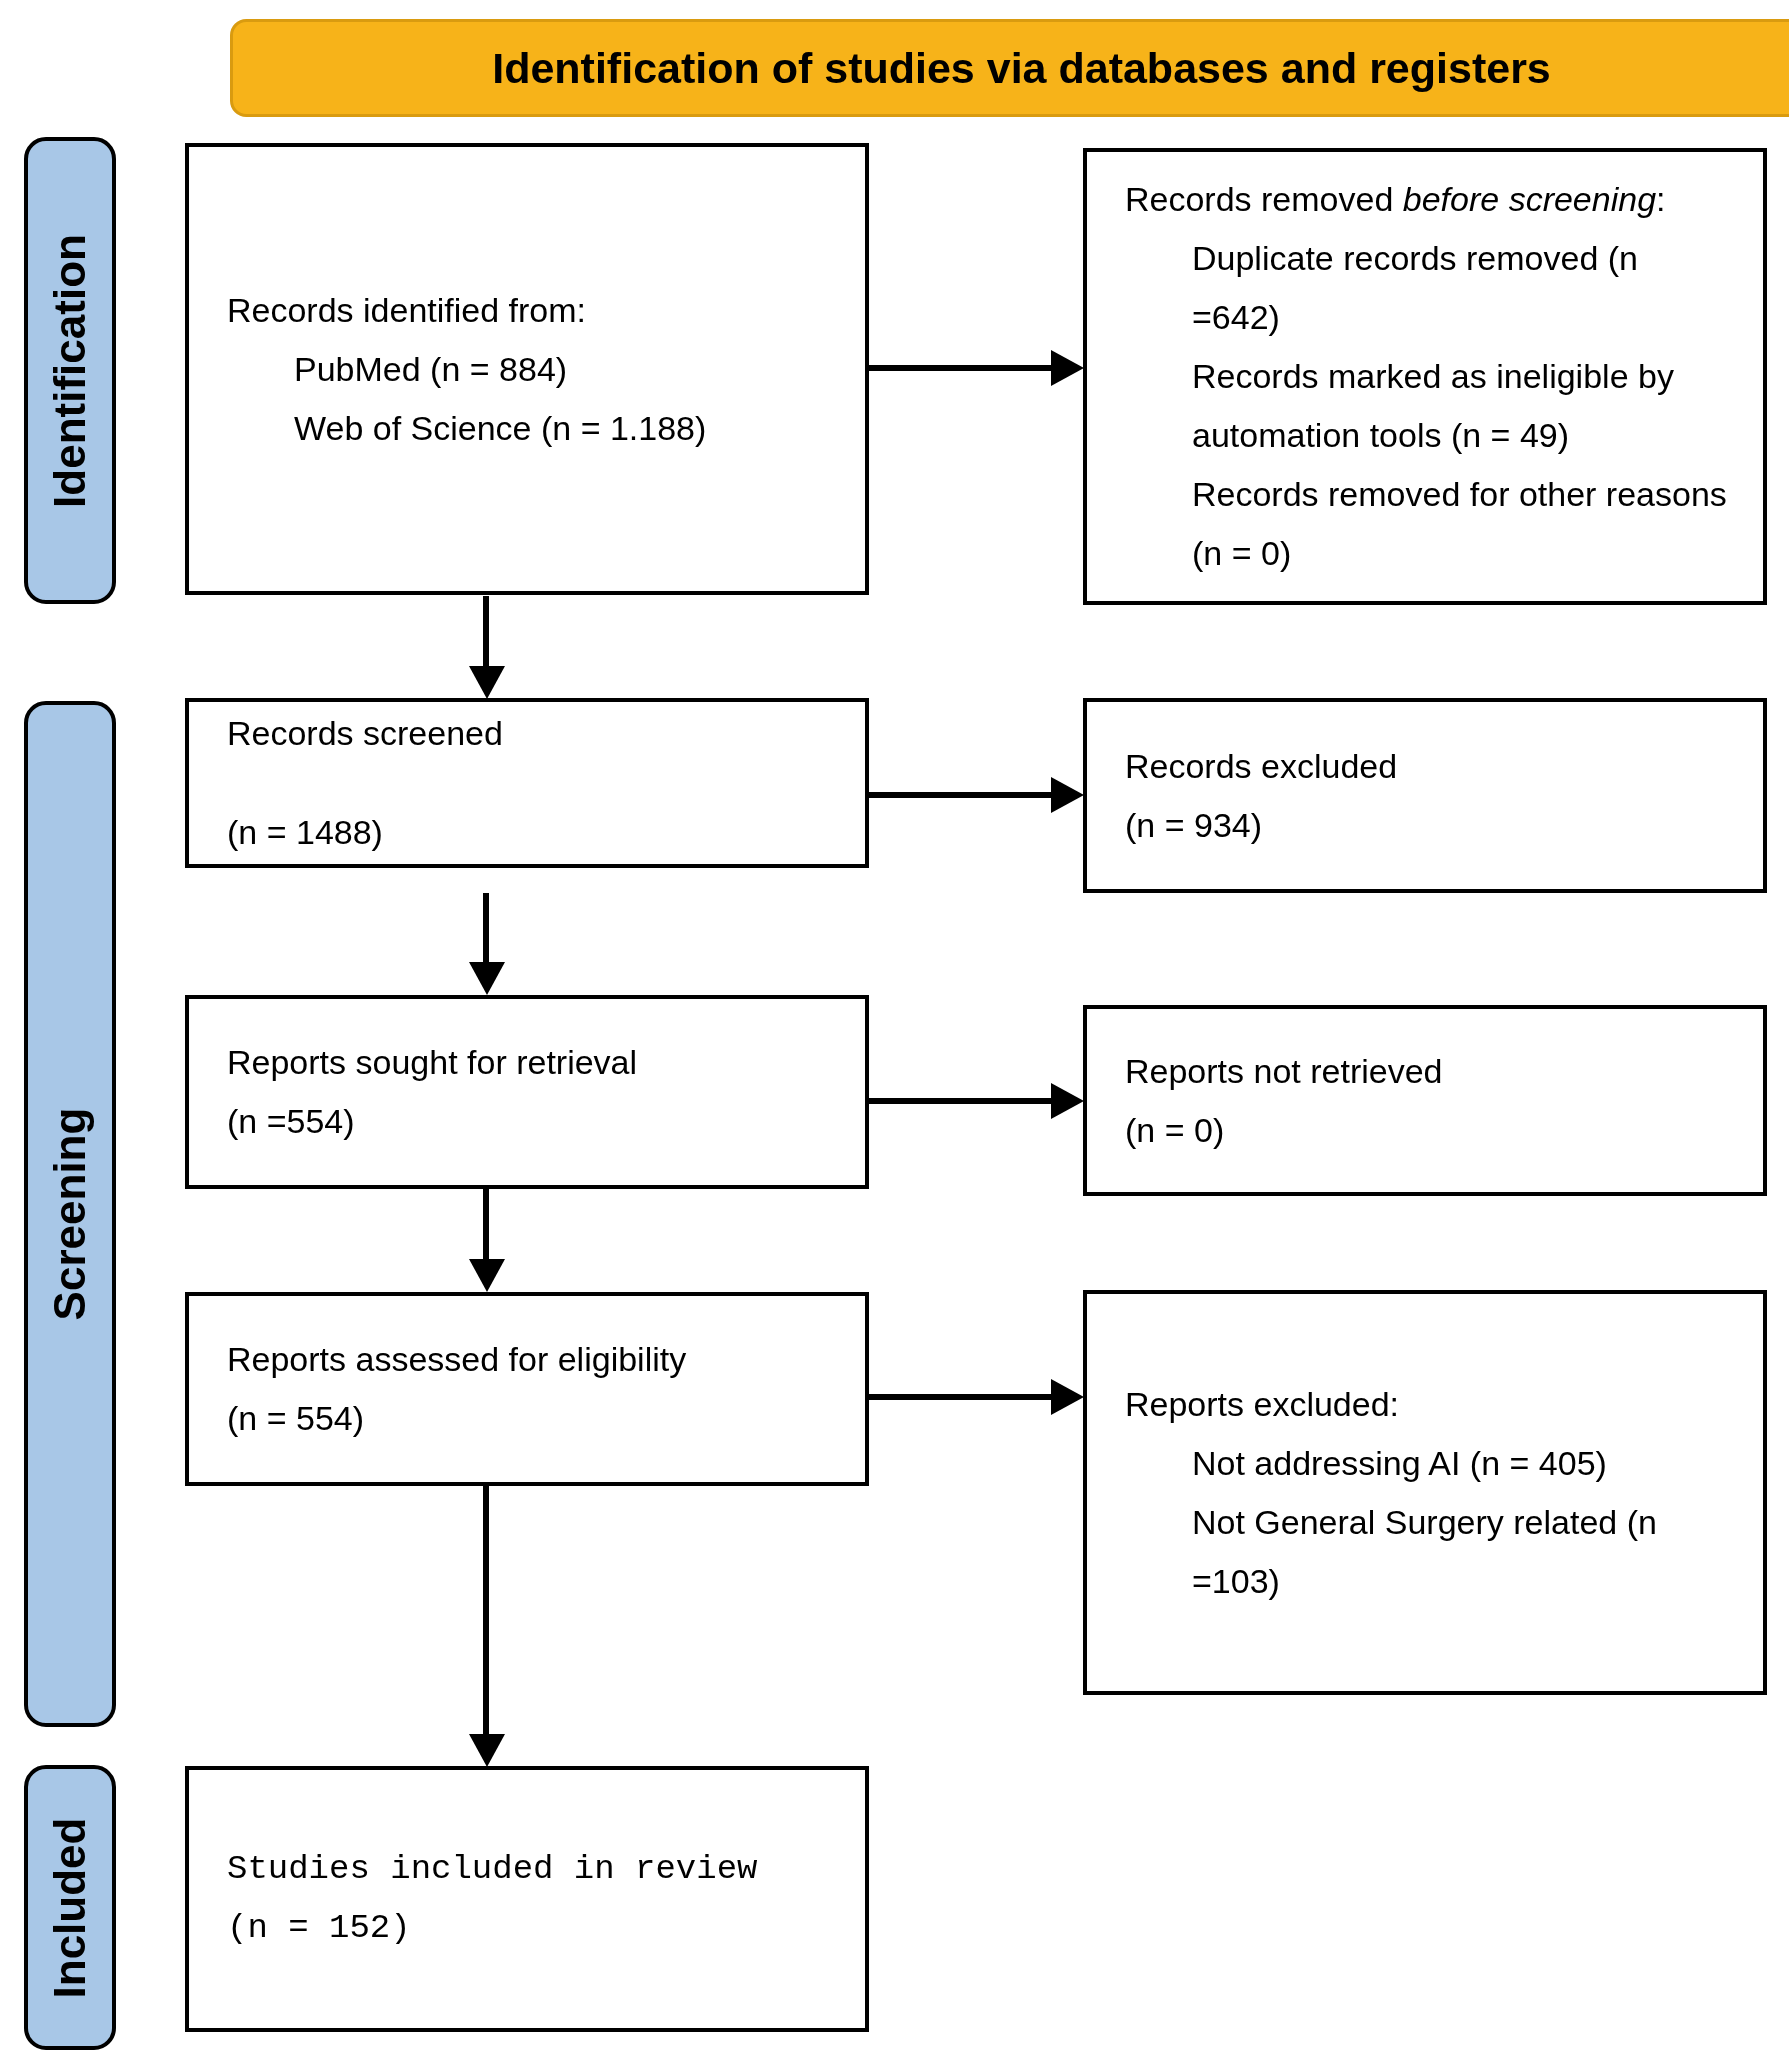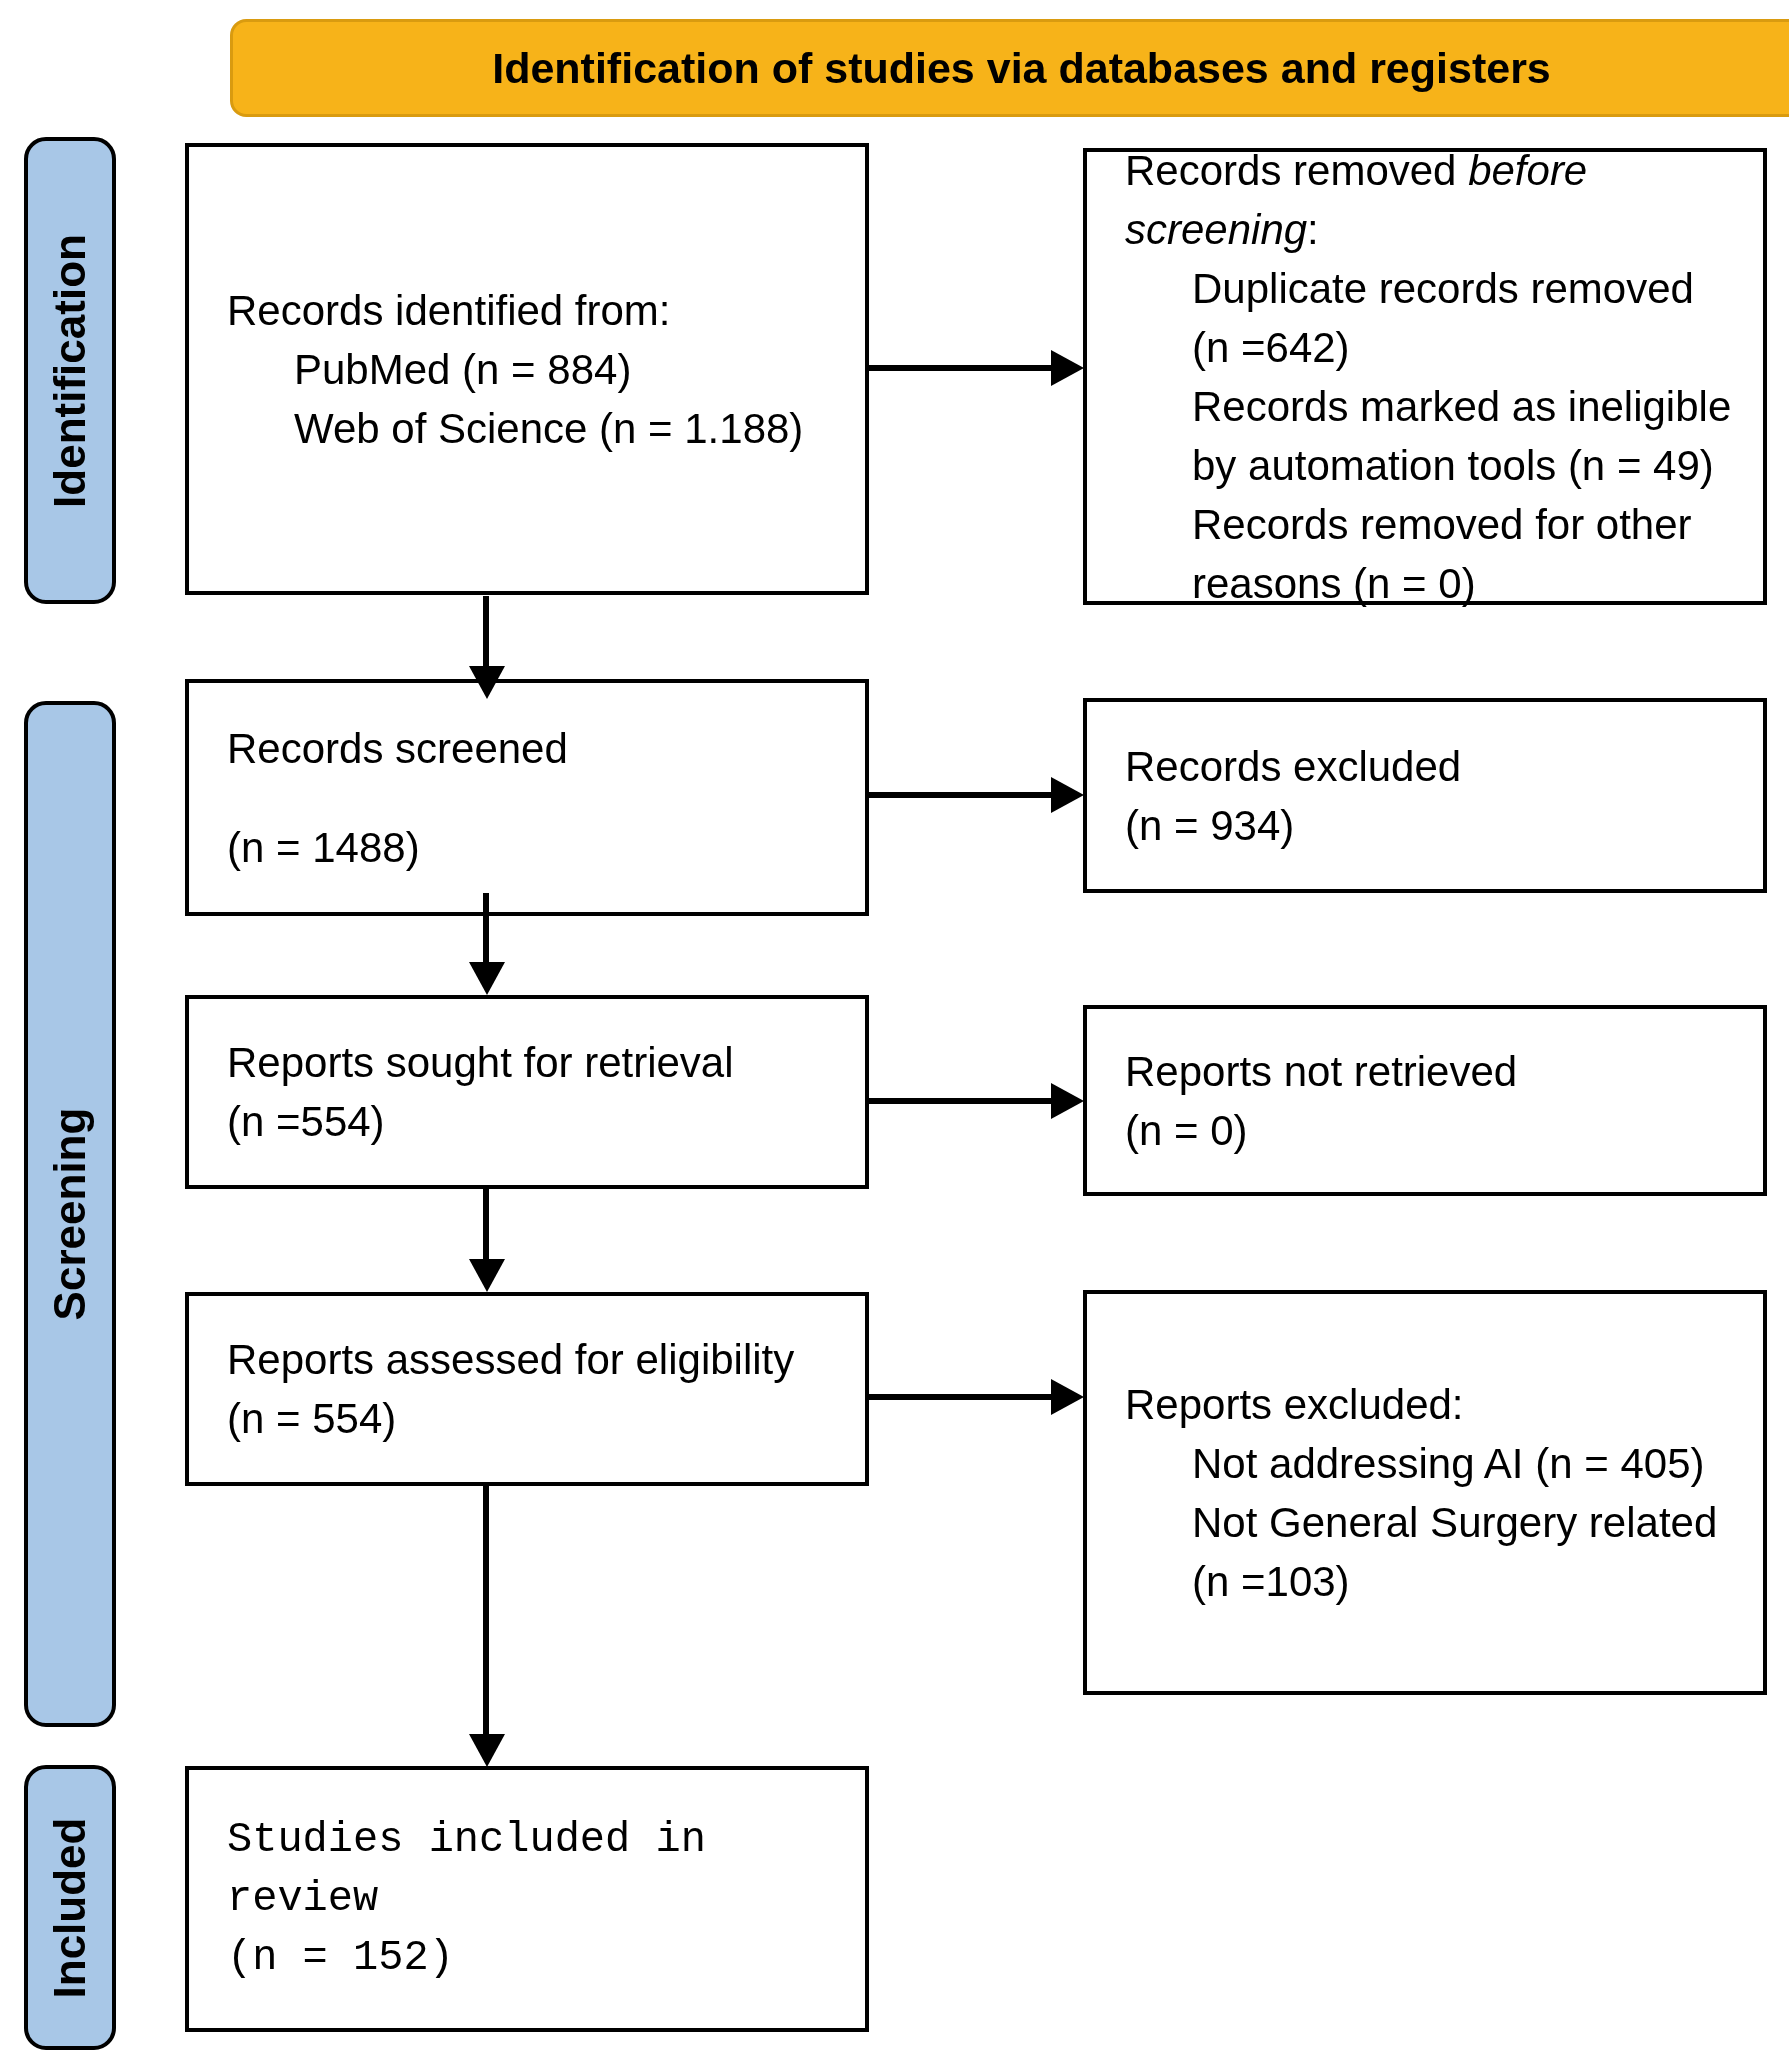--- a/index.html
+++ b/index.html
@@ -27,21 +27,21 @@
     border:4.4px solid #000;border-radius:22px;
   }
   .stage .rot{
     position:absolute;left:50%;top:50%;
     transform:translate(-50%,-50%) rotate(-90deg);
     white-space:nowrap;font-weight:bold;font-size:44px;
   }
 
   .box{
     position:absolute;background:#ffffff;border:4.4px solid #000;
-    font-size:42px;line-height:59px;
+    font-size:34px;line-height:59px;
     display:flex;flex-direction:column;justify-content:center;
     padding:15px 30px 15px 38px;
   }
   .box .indent{padding-left:67px;}
   .box .it{font-style:italic;}
   .leftcol{left:185px;width:684px;}
   .rightcol{left:1083px;width:684px;}
 
   
   .stemV{position:absolute;width:6px;background:#000;}
@@ -67,21 +67,21 @@
   <div class="stage" style="top:1765px;height:285px;">
     <span class="rot">Included</span>
   </div>
 
   <div class="box leftcol" style="top:143px;height:452px;">
     <div>Records identified from:</div>
     <div class="indent">PubMed (n = 884)</div>
     <div class="indent">Web of Science (n = 1.188)</div>
   </div>
 
-  <div class="box leftcol" style="top:679px;height:237px;gap:40px;">
+  <div class="box leftcol" style="top:698px;height:170px;gap:40px;">
     <div>Records screened</div>
     <div>(n = 1488)</div>
   </div>
 
   <div class="box leftcol" style="top:995px;height:194px;">
     <div>Reports sought for retrieval</div>
     <div>(n =554)</div>
   </div>
 
   <div class="box leftcol" style="top:1292px;height:194px;">

